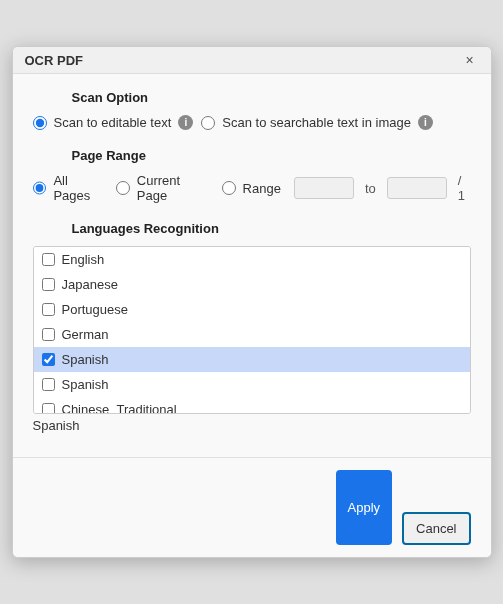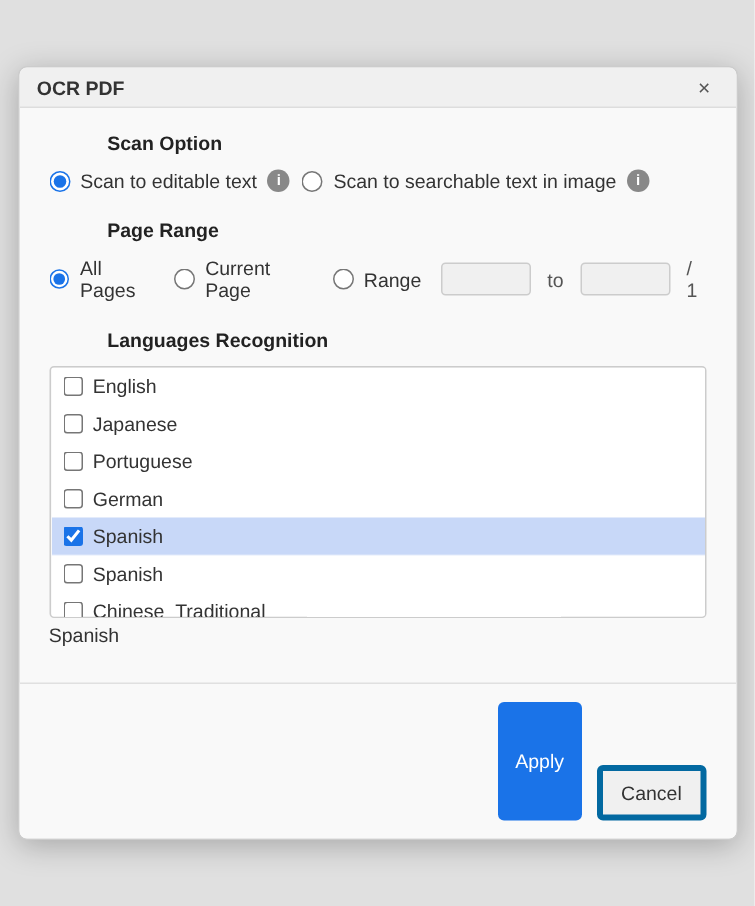--- a/index.html
+++ b/index.html
@@ -206,21 +206,21 @@
     }
 
     .btn-primary {
       background: #1a73e8;
       color: white;
     }
 
     .btn-secondary {
       background: #f0f0f0;
       color: #333;
-      border: 4px solid #0369a1;
+      border: 2px solid #0369a1;
       margin-top: 42px;
     }
 
     
     .languages-list::-webkit-scrollbar {
       width: 8px;
     }
     .languages-list::-webkit-scrollbar-track {
       background: #f0f0f0;
     }

